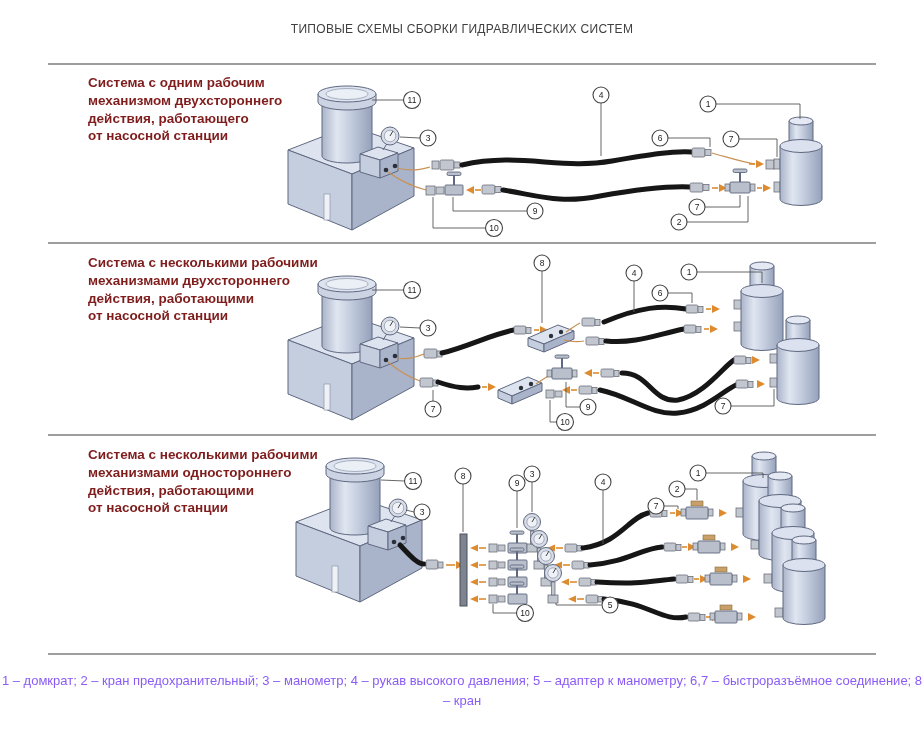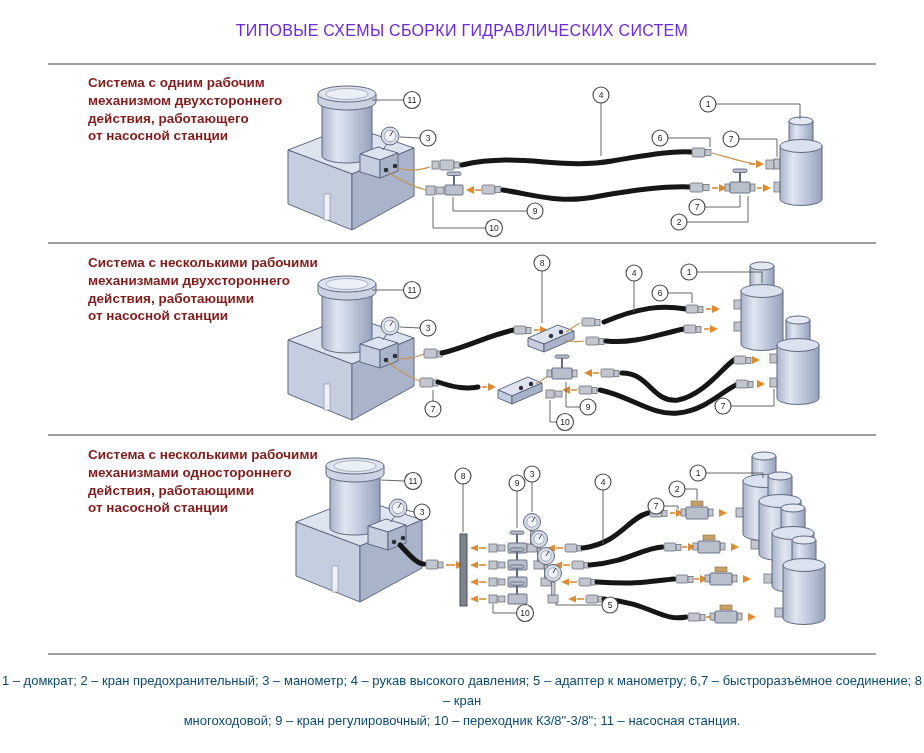--- a/index.html
+++ b/index.html
@@ -1,25 +1,25 @@
 <!DOCTYPE html>
 <html><head>
 <meta charset="utf-8">
 <style>
   html,body{margin:0;padding:0;background:#fff;}
   .canvas{position:relative;width:924px;height:753px;background:#fff;overflow:hidden;
           font-family:"Liberation Sans",sans-serif;}
   .title{position:absolute;top:22px;left:0;width:924px;text-align:center;
-         font-size:16px;letter-spacing:.3px;color:#6d28d9;}
+         font-size:12px;letter-spacing:.3px;color:#404040;}
   .rule{position:absolute;left:48px;width:828px;height:2px;background:#9e9e9e;}
   .caption{position:absolute;left:88px;width:268px;font-size:13.5px;font-weight:bold;
            color:#7f1d1d;line-height:1.32;white-space:pre-line;}
   .panel{position:absolute;left:48px;width:828px;}
   .legend{position:absolute;top:671px;left:0;width:924px;text-align:center;
-          font-size:13px;color:#0c4a6e;line-height:1.55;}
+          font-size:13px;color:#8b5cf6;line-height:1.55;}
   
   .ft{fill:#dde4f0;stroke:#5f6880;stroke-width:1;}
   .fl{fill:#c5cedf;stroke:#5f6880;stroke-width:1;}
   .fr{fill:#a9b4ca;stroke:#5f6880;stroke-width:1;}
   .fit{fill:#c2c6cf;stroke:#6b707c;stroke-width:.8;}
   .valve{fill:#b9bfcb;stroke:#5f6880;stroke-width:.9;}
   .hose{fill:none;stroke:#161616;stroke-width:5;stroke-linecap:round;}
   .tan{fill:none;stroke:#c89255;stroke-width:1.2;}
   .arr{fill:#de8a2e;}
   .arrt{stroke:#de8a2e;stroke-width:1.6;}
@@ -514,16 +514,15 @@
       </g>
     <g>
         <path class="lead" d="M601.5,605 L556,605 L556,603"></path>
         <circle class="co" cx="610" cy="605" r="8"></circle>
         <text class="cot" x="610" y="608">5</text>
       </g>
   </svg>
 
   <div class="legend">
     <div>1 – домкрат; 2 – кран предохранительный; 3 – манометр; 4 – рукав высокого давления; 5 – адаптер к манометру; 6,7 – быстроразъёмное соединение; 8 – кран</div>
-    <div>многоходовой; 9 – кран регулировочный; 10 – переходник К3/8"-3/8"; 11 – насосная станция.</div>
   </div>
 
 </div>
 
 </body></html>

